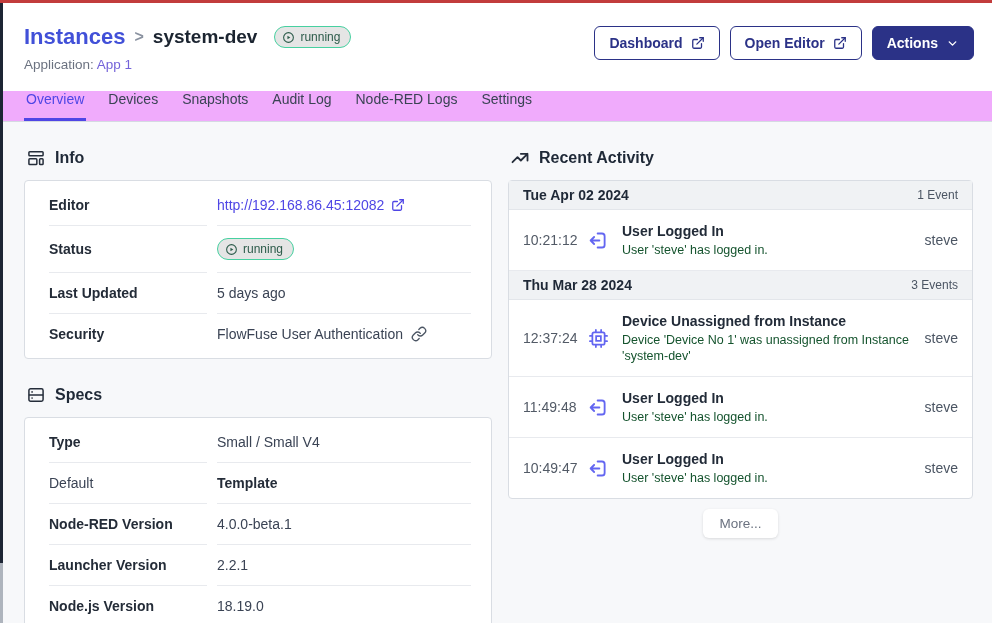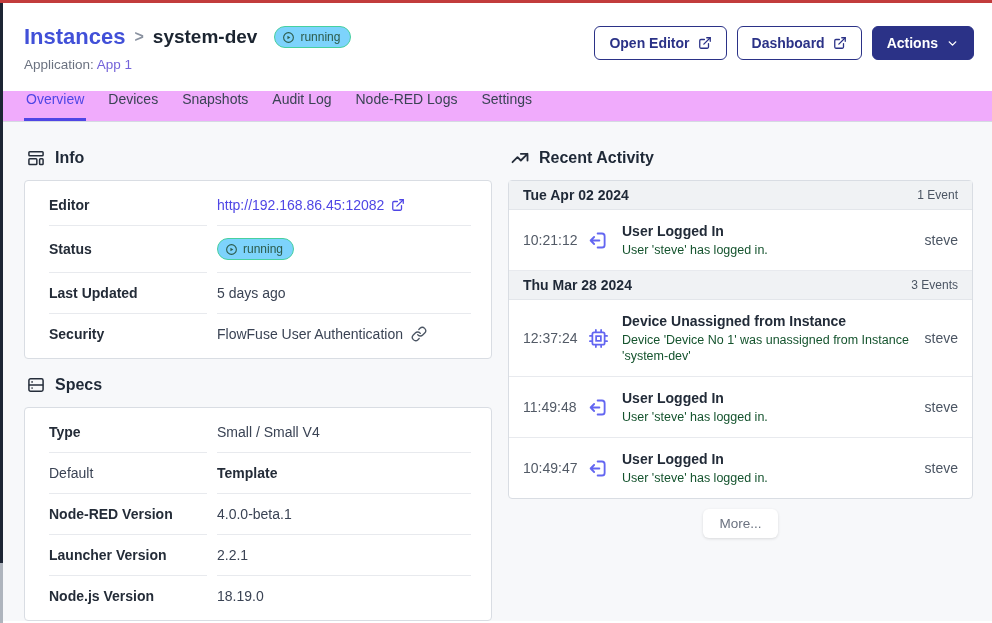--- a/index.html
+++ b/index.html
@@ -14,21 +14,21 @@
   .left-strip-tail { position:absolute; top:563px; left:0; width:3px; bottom:0; background:#aeb4bd; z-index:10; }
 
   
   .header { padding:24px 18px 0 24px; display:flex; justify-content:space-between; align-items:flex-start; background:#fff; }
   .crumb-row { display:flex; align-items:center; gap:9px; }
   .crumb-root { font-size:22px; font-weight:700; color:#4150d8; cursor:pointer; }
   .crumb-sep { font-size:16px; font-weight:700; color:#8a92a0; }
   .crumb-current { font-size:19px; font-weight:700; color:#1b2430; }
   .badge {
     display:inline-flex; align-items:center; gap:5px;
-    background:#7dd3fc; border:1px solid #47d0a0; color:#2c5b4a;
+    background:#e5e5e5; border:1px solid #47d0a0; color:#2c5b4a;
     border-radius:999px; padding:3px 10px 3px 7px; font-size:12px; margin-left:8px;
   }
   .badge svg { width:13px; height:13px; }
   .app-row { margin-top:7px; font-size:13.5px; color:#6b7280; }
   .app-link { color:#7463d9; cursor:pointer;margin-top:36px; }
   .btn-row { display:flex; gap:10px; margin-top:2px; }
   .btn {
     display:inline-flex; align-items:center; gap:8px; height:34px; padding:0 14px;
     border-radius:6px; font-size:14px; font-weight:700; cursor:pointer;
     background:#fff; border:1px solid #2b3287; color:#2b3287; font-family:inherit;
@@ -145,27 +145,27 @@
         <span>running</span>
       </span>
     </div>
     <div class="app-row">
       <span>Application:</span>
       <span class="app-link">App 1</span>
     </div>
   </div>
   <div class="btn-row">
     <button class="btn">
-      <span>Open Editor</span>
+      <span>Dashboard</span>
       <svg viewBox="0 0 24 24">
           <use href="#i-ext"></use>
         </svg>
     </button>
     <button class="btn">
-      <span>Dashboard</span>
+      <span>Open Editor</span>
       <svg viewBox="0 0 24 24">
           <use href="#i-ext"></use>
         </svg>
     </button>
     <button class="btn primary">
       <span>Actions</span>
       <svg viewBox="0 0 24 24" style="width:13px;height:13px">
           <use href="#i-chevron"></use>
         </svg>
     </button>
@@ -216,21 +216,21 @@
         <div class="cell k last">Security</div>
         <div class="cell v last">
           <span>FlowFuse User Authentication</span>
           <svg class="chain-icon" viewBox="0 0 24 24">
               <use href="#i-link"></use>
             </svg>
         </div>
       </div>
     </div>
 
-    <div class="section-head" style="margin-top:16px">
+    <div class="section-head" style="margin-top:26px">
       <svg viewBox="0 0 24 24">
           <use href="#i-server"></use>
         </svg>
       <span class="section-title">Specs</span>
     </div>
     <div class="panel">
       <div class="kv">
         <div class="cell k">Type</div>
         <div class="cell v">Small / Small V4</div>
         <div class="cell v">Default</div>

